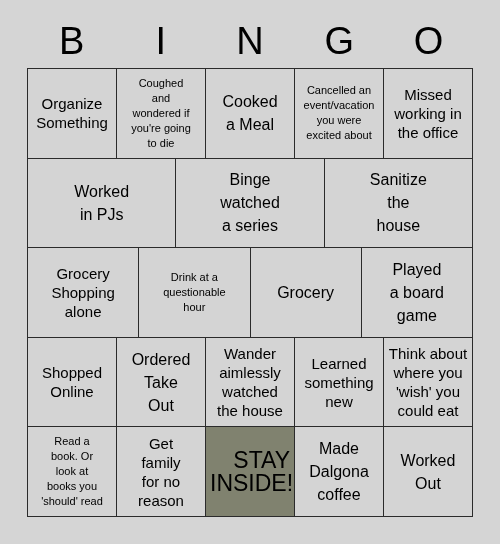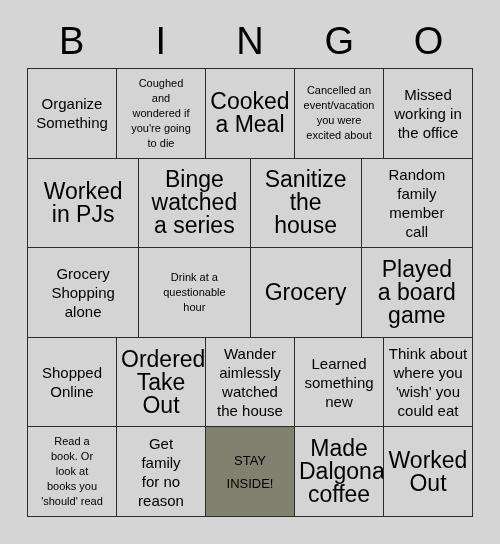--- a/index.html
+++ b/index.html
@@ -70,37 +70,38 @@
     padding: 2px 4px;
     color: #000000;
     overflow: hidden;
   }
   .cell .txt {
     display: block;
     width: 100%;
     white-space: pre-line;
   }
   .size-lg .txt {
-    font-size: 23px;
+    font-size: 16px;
     line-height: 23px;
   }
   .size-md .txt {
     font-size: 15px;
     line-height: 19px;
   }
   .size-sm .txt {
     font-size: 11px;
     line-height: 15px;
   }
   .cell.free {
     background: #80826f;
   }
   .cell.free .txt {
-    font-size: 13px;
+    font-size: 23px;
     line-height: 23px;
+    text-align: right;
   }
 </style>
 </head>
 <body>
 
 <div class="card">
 
   <div class="header-row">
     <div class="header-cell">B</div>
     <div class="header-cell">I</div>
@@ -148,26 +149,20 @@
       <div class="cell size-lg">
           <span class="txt">Binge
 watched
 a series</span>
         </div>
       <div class="cell size-lg">
           <span class="txt">Sanitize
 the
 house</span>
         </div>
-      <div class="cell size-md">
-          <span class="txt">Random
-family
-member
-call</span>
-        </div>
     </div>
 
     <div class="grid-row">
       <div class="cell size-md">
           <span class="txt">Grocery
 Shopping
 alone</span>
         </div>
       <div class="cell size-sm">
           <span class="txt">Drink at a

